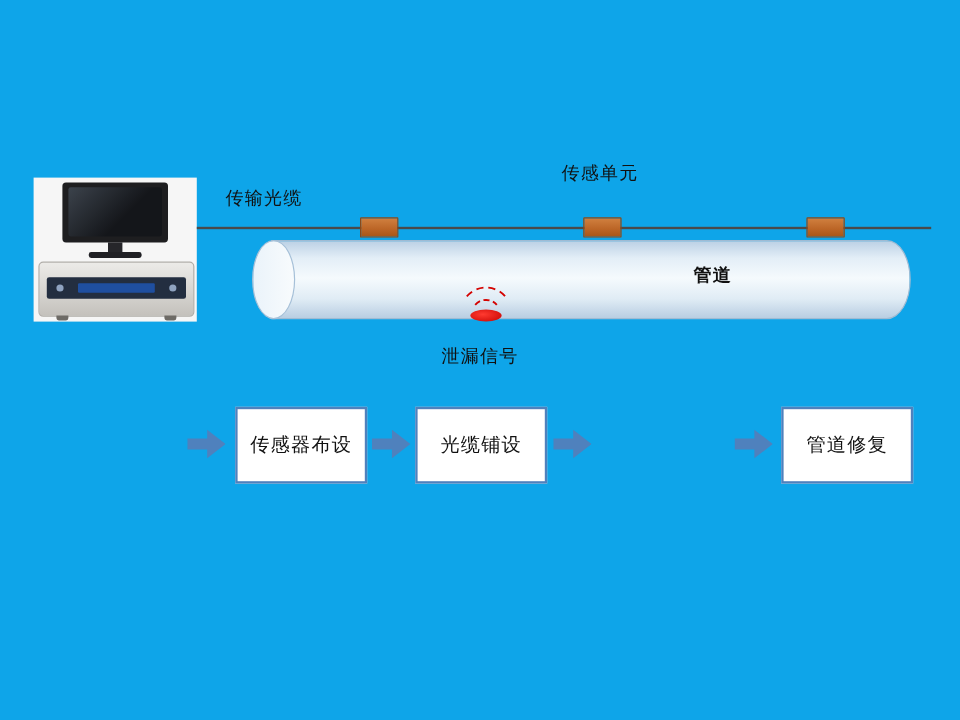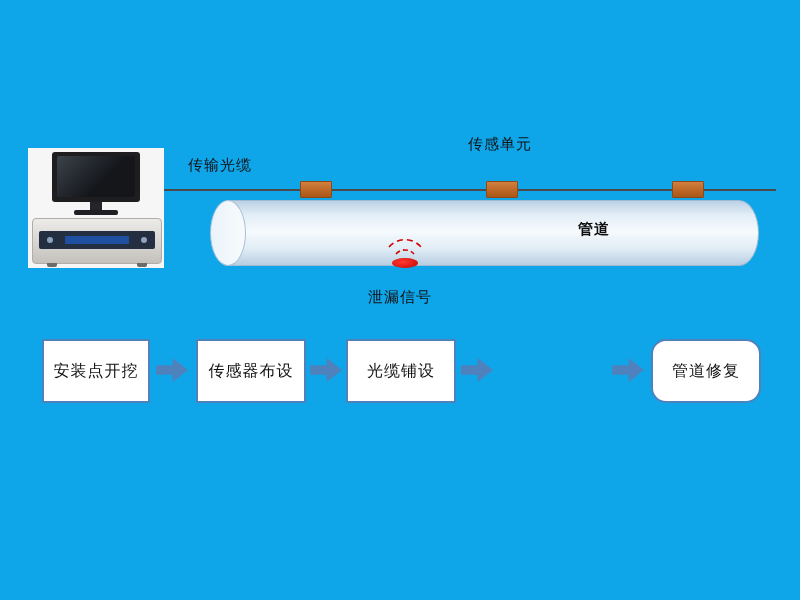--- a/index.html
+++ b/index.html
@@ -48,21 +48,21 @@
   .leak-dot{position:absolute;left:392px;top:258px;width:26px;height:10px;border-radius:50%;
     background:radial-gradient(ellipse at 40% 40%,#ff3a30,#c60300);}
 
   
   .step{position:absolute;top:339px;height:60px;border:2px solid #4f81bd;background:#ffffff;
     display:flex;align-items:center;justify-content:center;font-size:16px;color:#111;letter-spacing:1px;}
   .step-1{left:42px;width:104px;}
   .step-2{left:196px;width:106px;text-align:right;}
   .step-3{left:346px;width:106px;}
   .step-4{left:498px;width:105px;}
-  .step-5{left:651px;width:106px;border-radius:15px;}
+  .step-5{left:651px;width:106px;}
   .flow-arrow{position:absolute;top:357px;width:32px;height:26px;background:#4f81bd;
     clip-path:polygon(0 32%,52% 32%,52% 4%,100% 50%,52% 96%,52% 68%,0 68%);}
   .arrow-1{left:156px;} .arrow-2{left:310px;} .arrow-3{left:461px;} .arrow-4{left:612px;}
 </style>
 </head>
 <body>
 
 <div class="canvas">
 
   <div class="photo">
@@ -94,21 +94,20 @@
     <path d="M 21 26 A 12 12 0 0 1 39 26" fill="none" stroke="#d40300" stroke-width="1.6" stroke-dasharray="5 3"></path>
     <path d="M 14 19 A 21 21 0 0 1 46 19" fill="none" stroke="#d40300" stroke-width="1.6" stroke-dasharray="6 4"></path>
   </svg>
   <div class="leak-dot"></div>
 
   <div class="lbl lbl-cable">传输光缆</div>
   <div class="lbl lbl-sensor">传感单元</div>
   <div class="lbl lbl-pipe">管道</div>
   <div class="lbl lbl-leak">泄漏信号</div>
 
-  <div class="step step-1">安装点开挖</div>
   <div class="flow-arrow arrow-1"></div>
   <div class="step step-2">传感器布设</div>
   <div class="flow-arrow arrow-2"></div>
   <div class="step step-3">光缆铺设</div>
   <div class="flow-arrow arrow-3"></div>
   <div class="flow-arrow arrow-4"></div>
   <div class="step step-5">管道修复</div>
 
 </div>
 

